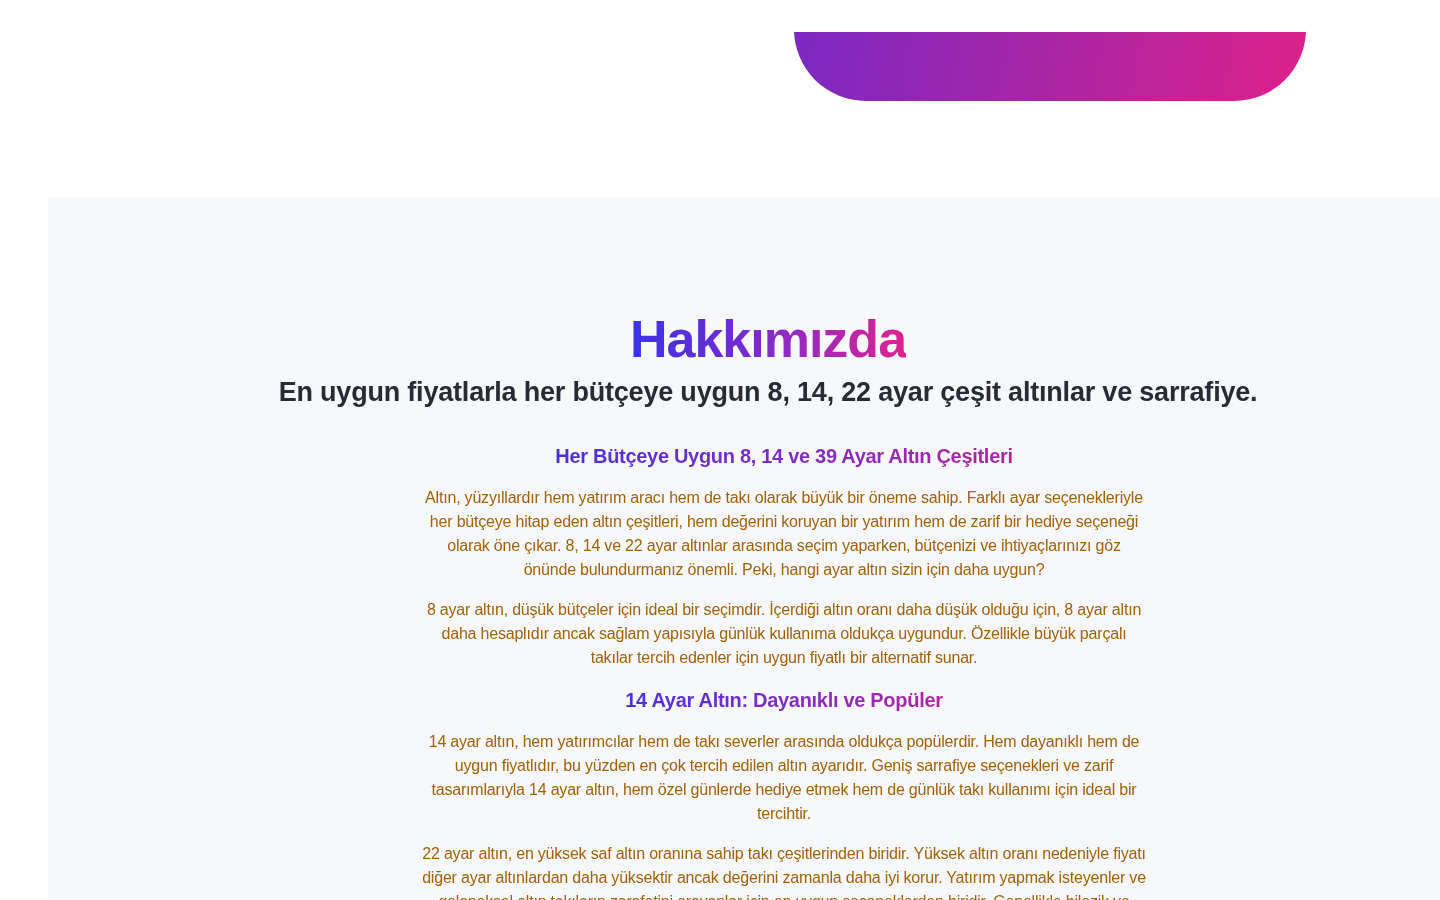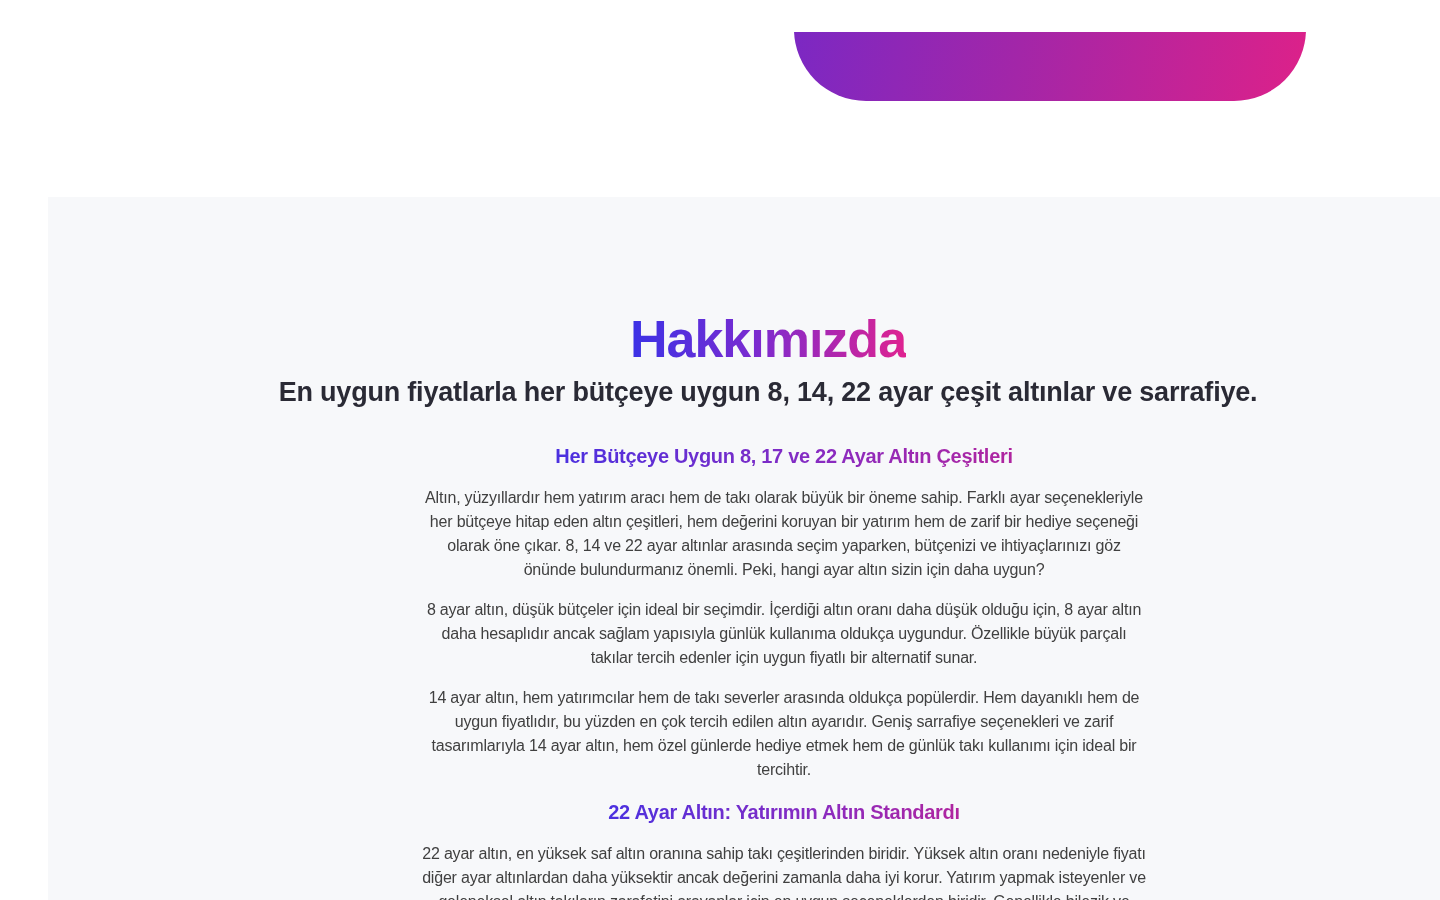--- a/index.html
+++ b/index.html
@@ -72,49 +72,49 @@
     }
     .block h3 span {
       background: linear-gradient(90deg, #4a30e0 0%, #8a2bc0 60%, #b0259f 100%);
       -webkit-background-clip: text;
       background-clip: text;
       color: transparent;
     }
     .block p {
       font-size: 16px;
       line-height: 24px;
-      color: #404040;
+      color: #a16207;
       letter-spacing: -0.2px;
       padding: 0 4px;
     }
   </style>
 </head>
 <body>
 
 <div class="top-area">
   <div class="gradient-card"></div>
 </div>
 
 <section class="about-section">
   <h2 class="about-title"><span>Hakkımızda</span></h2>
   <p class="about-subtitle">En uygun fiyatlarla her bütçeye uygun 8, 14, 22 ayar çeşit altınlar ve sarrafiye.</p>
 
   <div class="content">
     <div class="block">
-      <h3><span>Her Bütçeye Uygun 8, 17 ve 22 Ayar Altın Çeşitleri</span></h3>
+      <h3><span>Her Bütçeye Uygun 8, 14 ve 39 Ayar Altın Çeşitleri</span></h3>
       <p>Altın, yüzyıllardır hem yatırım aracı hem de takı olarak büyük bir öneme sahip. Farklı ayar seçenekleriyle her bütçeye hitap eden altın çeşitleri, hem değerini koruyan bir yatırım hem de zarif bir hediye seçeneği olarak öne çıkar. 8, 14 ve 22 ayar altınlar arasında seçim yaparken, bütçenizi ve ihtiyaçlarınızı göz önünde bulundurmanız önemli. Peki, hangi ayar altın sizin için daha uygun?</p>
     </div>
     <div class="block">
       <p>8 ayar altın, düşük bütçeler için ideal bir seçimdir. İçerdiği altın oranı daha düşük olduğu için, 8 ayar altın daha hesaplıdır ancak sağlam yapısıyla günlük kullanıma oldukça uygundur. Özellikle büyük parçalı takılar tercih edenler için uygun fiyatlı bir alternatif sunar.</p>
     </div>
     <div class="block">
+      <h3><span>14 Ayar Altın: Dayanıklı ve Popüler</span></h3>
       <p>14 ayar altın, hem yatırımcılar hem de takı severler arasında oldukça popülerdir. Hem dayanıklı hem de uygun fiyatlıdır, bu yüzden en çok tercih edilen altın ayarıdır. Geniş sarrafiye seçenekleri ve zarif tasarımlarıyla 14 ayar altın, hem özel günlerde hediye etmek hem de günlük takı kullanımı için ideal bir tercihtir.</p>
     </div>
     <div class="block">
-      <h3><span>22 Ayar Altın: Yatırımın Altın Standardı</span></h3>
       <p>22 ayar altın, en yüksek saf altın oranına sahip takı çeşitlerinden biridir. Yüksek altın oranı nedeniyle fiyatı diğer ayar altınlardan daha yüksektir ancak değerini zamanla daha iyi korur. Yatırım yapmak isteyenler ve geleneksel altın takıların zarafetini arayanlar için en uygun seçeneklerden biridir. Genellikle bilezik ve kolye gibi büyük parçalarda tercih edilir.</p>
     </div>
     <div class="block">
       <h3><span>Sarrafiye Çeşitleri: Değerli ve Anlamlı Yatırım</span></h3>
       <p></p>
     </div>
   </div>
 </section>
 
 </body></html>

